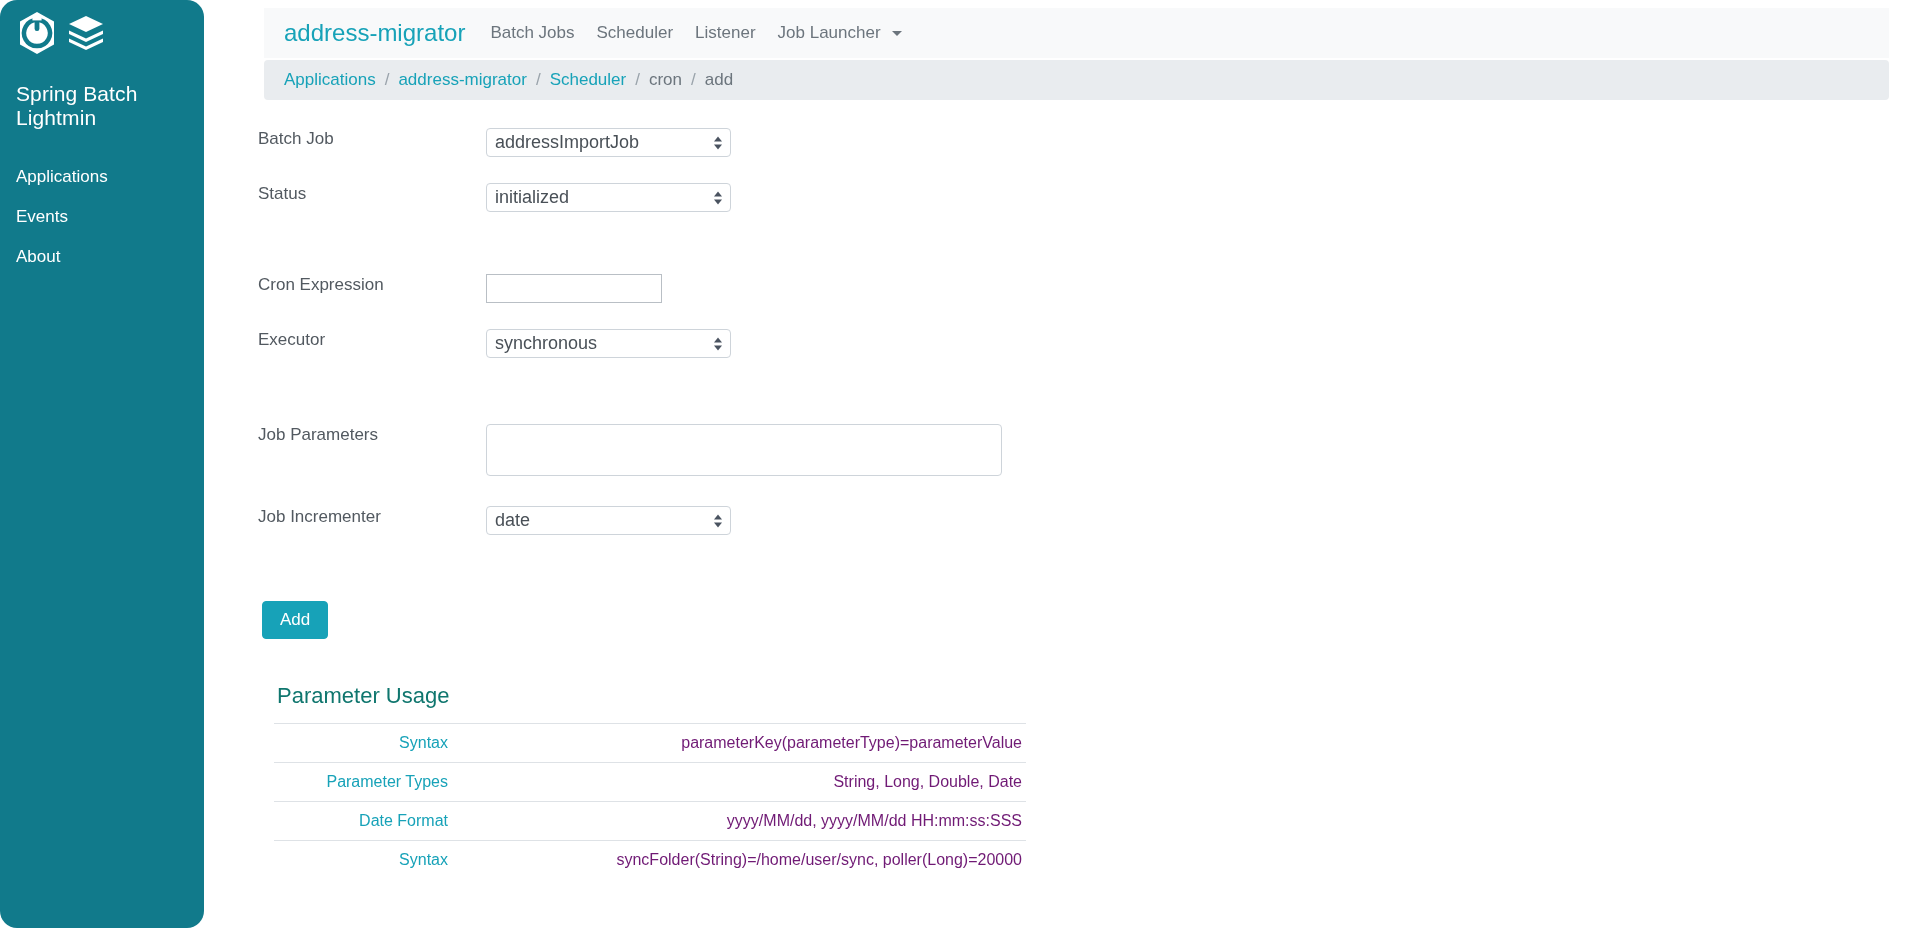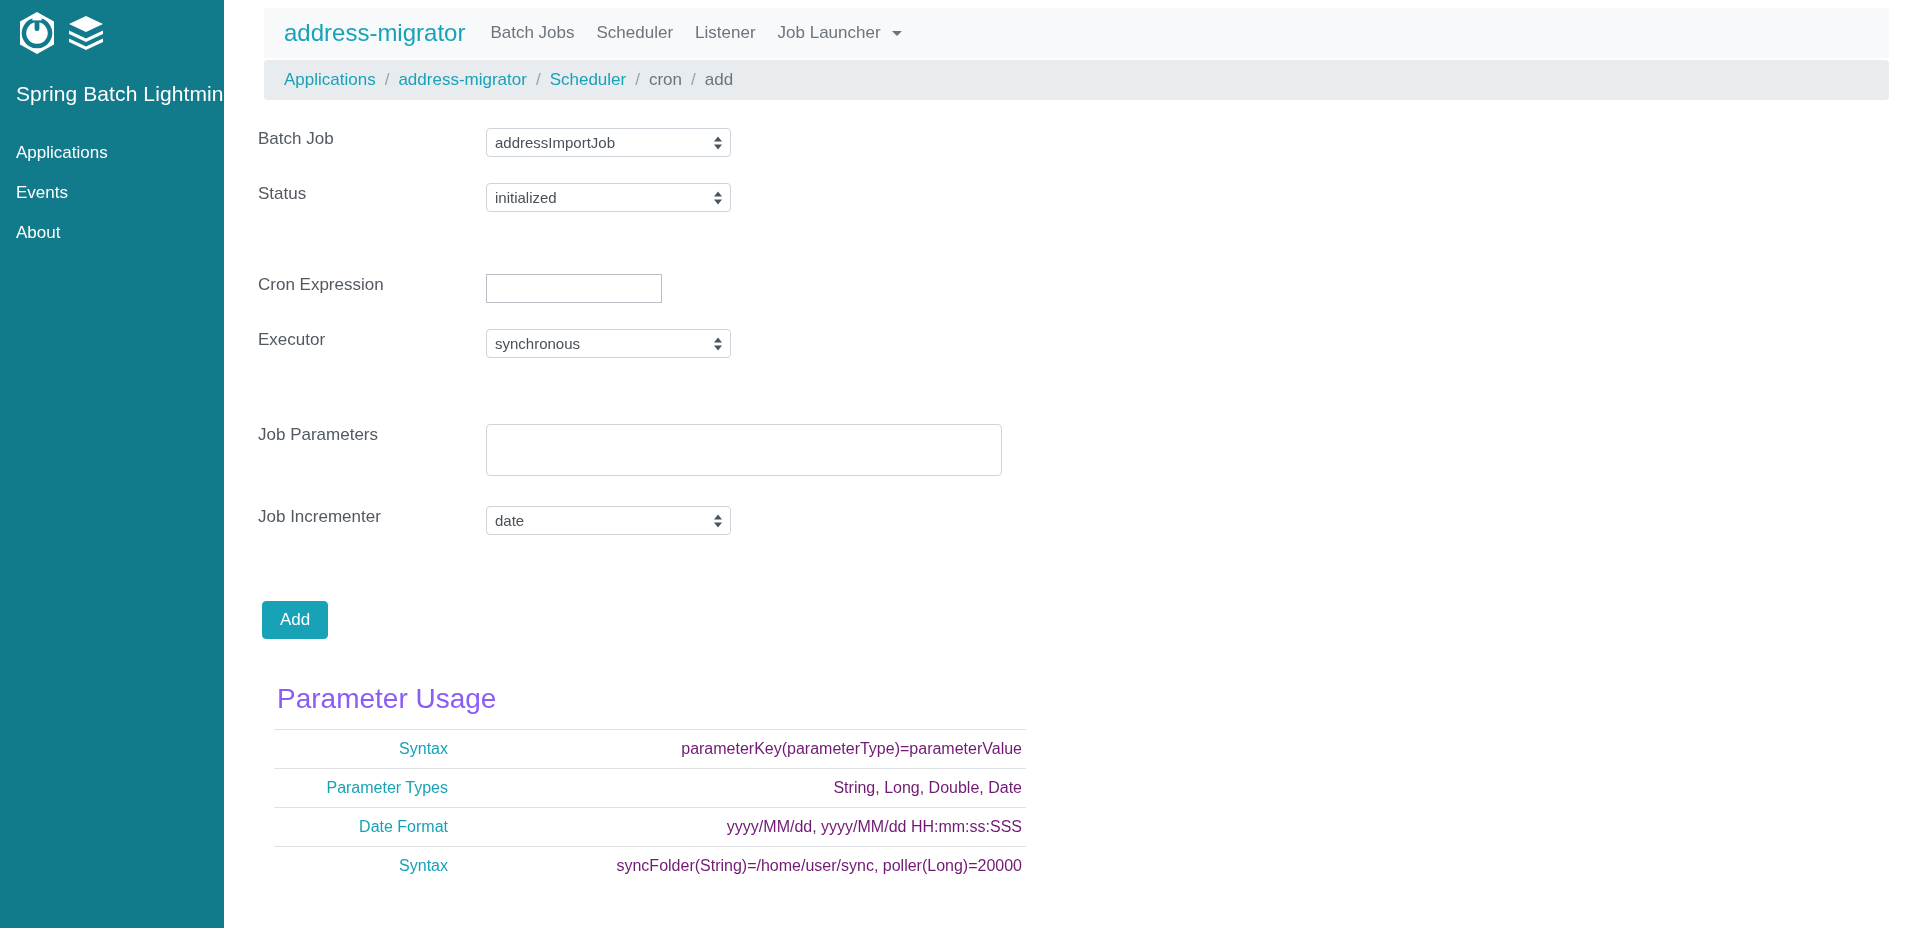--- a/index.html
+++ b/index.html
@@ -8,23 +8,24 @@
     width: 1909px; height: 928px;
     background: #ffffff;
     font-family: "Liberation Sans", sans-serif;
     overflow: hidden;
   }
   .app { position: relative; width: 1909px; height: 928px; }
 
   
   .sidebar {
     position: absolute; left: 0; top: 0;
-    width: 224px; height: 928px;
+    width: 204px; height: 928px;
     background: #117a8b;
     color: #ffffff;
+    border-radius: 17px;
   }
   .logo-row {
     display: flex; align-items: center;
     padding: 10px 0 0 14px;
     gap: 6px;
   }
   .logo-row svg { display: block; }
   .brand-title {
     font-size: 21px;
     font-weight: 400;
@@ -115,21 +116,21 @@
     line-height: 22px;
   }
   .field-wrap { position: relative; }
 
   select.sel {
     -webkit-appearance: none; -moz-appearance: none; appearance: none;
     height: 29px;
     border: 1px solid #ced4da;
     border-radius: 4px;
     background: #ffffff;
-    font-size: 15px;
+    font-size: 18px;
     color: #495057;
     padding: 0 28px 3px 8px;
     font-family: "Liberation Sans", sans-serif;
     line-height: 27px;
   }
   select.sel.w-wide { width: 245px; }
   .sel-arrows {
     position: absolute;
     right: 9px; top: 50%;
     transform: translateY(-50%);
@@ -184,22 +185,22 @@
     font-size: 17px;
     padding: 8px 17px;
     cursor: pointer;
     font-family: "Liberation Sans", sans-serif;
     line-height: 20px;
   }
 
   
   .usage { margin: 44px 0 0 30px; width: 752px; }
   .usage-title {
-    font-size: 28px;
-    color: #8b5cf6;
+    font-size: 22px;
+    color: #0f766e;
     font-weight: 400;
     margin: 0 0 14px 3px;
   }
   table.usage-table {
     width: 752px;
     border-collapse: collapse;
   }
   table.usage-table tr { border-top: 1px solid #dee2e6; }
   table.usage-table td {
     padding: 9px 4px 9px 3px;

